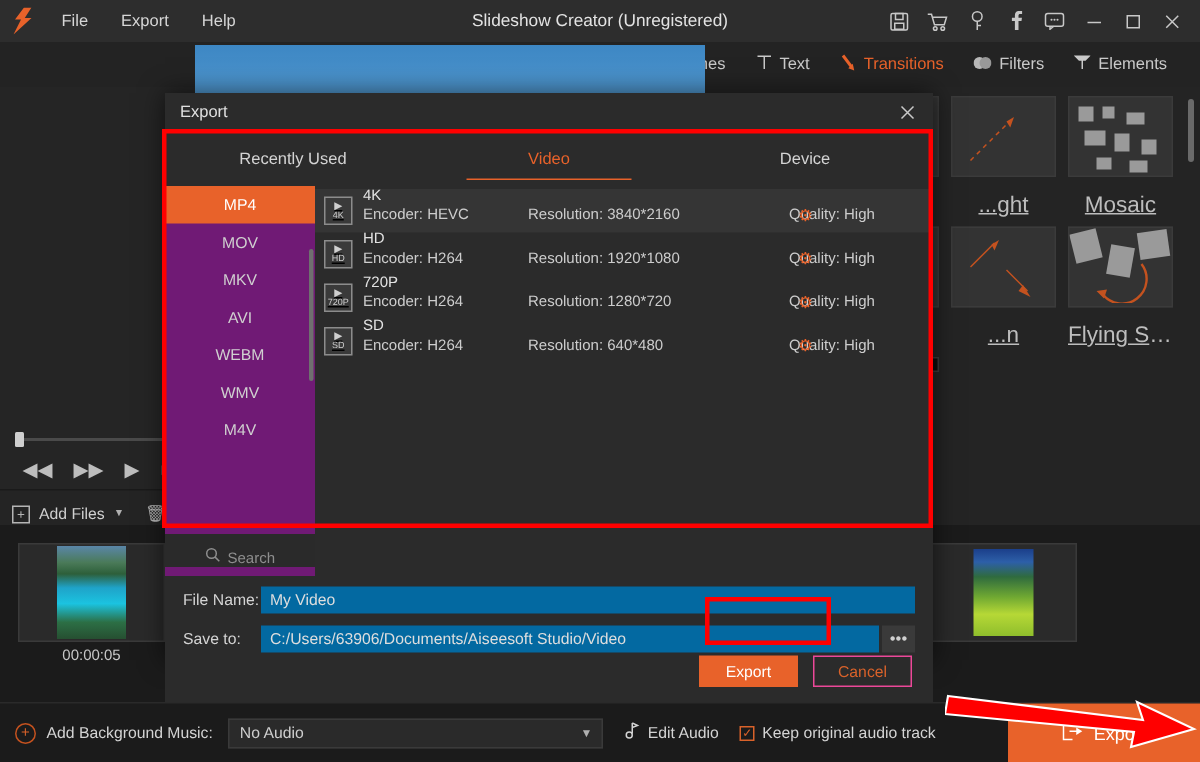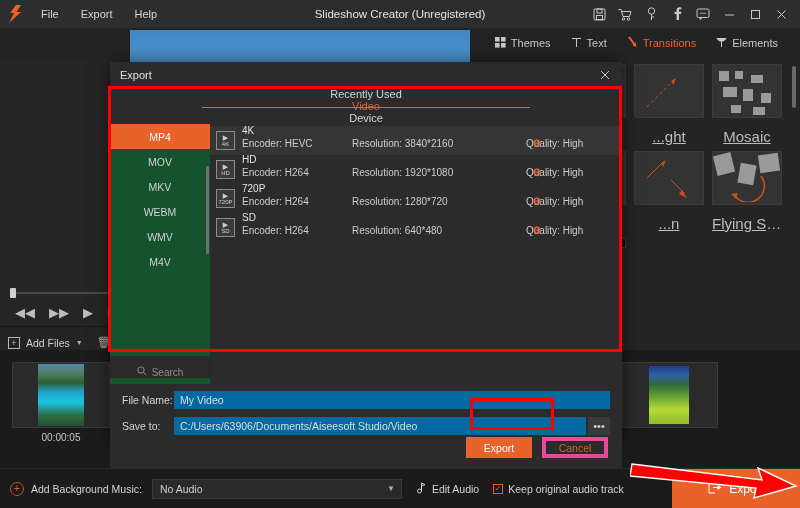--- a/index.html
+++ b/index.html
@@ -117,37 +117,37 @@
   .export-main { position:absolute; right:0; top:0; width:128px; height:40px; background:#e8622a;
                  color:#fff; font-size:12px; display:flex; align-items:center; justify-content:center; gap:7px; }
 
   
   .dialog { position:absolute; left:110px; top:62px; width:512px; height:378px; background:#2b2b2b;
             box-shadow:0 0 16px rgba(0,0,0,.6); }
   .dlg-title { height:26px; display:flex; align-items:center; padding:0 10px; background:#2b2b2b;
                color:#e0e0e0; font-size:11px; position:relative; }
   .dlg-close { position:absolute; right:8px; top:4px; width:18px; height:18px; color:#c9c9c9;
                font-size:13px; display:flex; align-items:center; justify-content:center; }
-  .dlg-tabs { height:36px; display:flex; background:#2b2b2b;flex-direction:column; }
+  .dlg-tabs { height:36px; display:flex; background:#2b2b2b; }
   .dlg-tab { flex:1; display:flex; align-items:center; justify-content:center; color:#d4d4d4;
              font-size:11px; position:relative; }
   .dlg-tab.active { color:#e8622a;text-align:center; }
   .dlg-tab.active::after { content:""; position:absolute; left:18%; right:18%; bottom:4px;
                            height:1px; background:#e8622a; }
   .dlg-body { display:flex; height:260px; }
-  .fmt-list { width:100px; background:#14532d; position:relative; }
+  .fmt-list { width:100px; background:#701a75; position:relative; }
   .fmt { height:25px; display:flex; align-items:center; justify-content:center;
          color:#d0d0d0; font-size:10.5px; }
   .fmt.sel { background:#e8622a; color:#fff; }
   .fmt-scroll { position:absolute; right:1px; top:42px; width:3px; height:88px; background:#6f6f6f; border-radius:2px; }
   .search-box { position:absolute; left:0; bottom:6px; width:100px; height:22px; background:#2a2a2a;
                 display:flex; align-items:flex-end; justify-content:center; gap:5px;
                 color:#8e8e8e; font-size:10px; }
   .res-list { flex:1; background:#2b2b2b; padding-top:2px; }
-  .res-row { height:29px; display:flex; align-items:center; position:relative; padding-left:6px; }
+  .res-row { height:29px; display:flex; align-items:center; position:relative; padding-left:6px;text-decoration:underline; }
   .res-row.hl { background:#353535; }
   .res-ico { width:19px; height:19px; border:1px solid #8c8c8c; background:#3a3a3a; color:#cfcfcf;
              font-size:6px; display:flex; flex-direction:column; align-items:center;
              justify-content:center; line-height:1; flex:none; }
   .res-ico .tri { font-size:7px; }
   .res-txt { margin-left:7px; position:relative; width:100%; height:100%; }
   .res-name { position:absolute; left:0; top:-1px; color:#e3e3e3; font-size:10px; }
   .res-enc { position:absolute; left:0; top:12px; color:#cdcdcd; font-size:10px; }
   .res-res { position:absolute; left:110px; top:12px; color:#cdcdcd; font-size:10px; }
   .res-q  { position:absolute; left:250px; top:12px; color:#cdcdcd; font-size:10px;margin-left:34px; }
@@ -155,21 +155,21 @@
   .dlg-foot { height:84px; background:#2b2b2b; padding:6px 12px 0 12px; position:relative; }
   .field-row { display:flex; align-items:center; height:20px; margin-bottom:6px; }
   .field-lbl { width:52px; color:#d4d4d4; font-size:10.5px; }
   .field-inp { flex:1; height:18px; background:#0369a1; color:#dedede; font-size:10.5px;
                display:flex; align-items:center; padding:0 6px; }
   .dots-btn { width:22px; height:18px; background:#3a3a3a; color:#d0d0d0; font-size:11px;
               display:flex; align-items:center; justify-content:center; margin-left:2px; }
   .dlg-btn-row { position:absolute; right:14px; bottom:10px; display:flex; gap:10px; }
   .btn-export { width:66px; height:21px; background:#e8622a; color:#fff; font-size:10.5px;
                 display:flex; align-items:center; justify-content:center; }
-  .btn-cancel { width:66px; height:21px; border:4px solid #ec4899; color:#d9622a; font-size:10.5px;
+  .btn-cancel { width:66px; height:21px; border:1px solid #ec4899; color:#d9622a; font-size:10.5px;
                 display:flex; align-items:center; justify-content:center; }
 
   
   .hl-box { position:absolute; border:3px solid #ff0000; pointer-events:none; }
   .hl-main { left:108px; top:86px; width:514px; height:266px; }
   .hl-btn  { left:470px; top:398px; width:84px; height:32px; }
   .arrow-svg { position:absolute; left:630px; top:462px; pointer-events:none; }
 </style>
 </head>
 <body>
@@ -260,20 +260,29 @@
       <span>Text</span>
     </div>
     <div class="tb-tab active">
       <span>
         <svg width="11" height="12" viewBox="0 0 11 12">
             <path d="M2 1 L8 9" stroke="#e8622a" stroke-width="2" fill="none"></path>
             <path d="M9.5 11 L5.5 9.5 L8.5 6.5 Z" fill="#e8622a"></path>
           </svg>
       </span>
       <span>Transitions</span>
+    </div>
+    <div class="tb-tab">
+      <span>
+        <svg width="12" height="11" viewBox="0 0 12 11">
+            <circle cx="4" cy="6" r="4" fill="#b8b8b8"></circle>
+            <circle cx="8" cy="6" r="4" fill="#989898"></circle>
+          </svg>
+      </span>
+      <span>Filters</span>
     </div>
     <div class="tb-tab">
       <span>
         <svg width="11" height="11" viewBox="0 0 11 11">
             <path d="M1 1.5 H10 L7.5 4 H3.5 Z M5.5 4 V10" stroke="#c9c9c9" fill="#c9c9c9"></path>
           </svg>
       </span>
       <span>Elements</span>
     </div>
   </div>
@@ -461,20 +470,21 @@
       </div>
       <div class="dlg-tab">
         <span>Device</span>
       </div>
     </div>
     <div class="dlg-body">
       <div class="fmt-list">
         <div class="fmt sel">MP4</div>
         <div class="fmt">MOV</div>
         <div class="fmt">MKV</div>
+        <div class="fmt">AVI</div>
         <div class="fmt">WEBM</div>
         <div class="fmt">WMV</div>
         <div class="fmt">M4V</div>
         <div class="fmt-scroll"></div>
         <div class="search-box">
           <span>
             <svg width="10" height="10" viewBox="0 0 10 10">
                 <circle cx="4" cy="4" r="3.2" fill="none" stroke="#8e8e8e"></circle>
                 <path d="M6.4 6.4 L9.2 9.2" stroke="#8e8e8e"></path>
               </svg>

